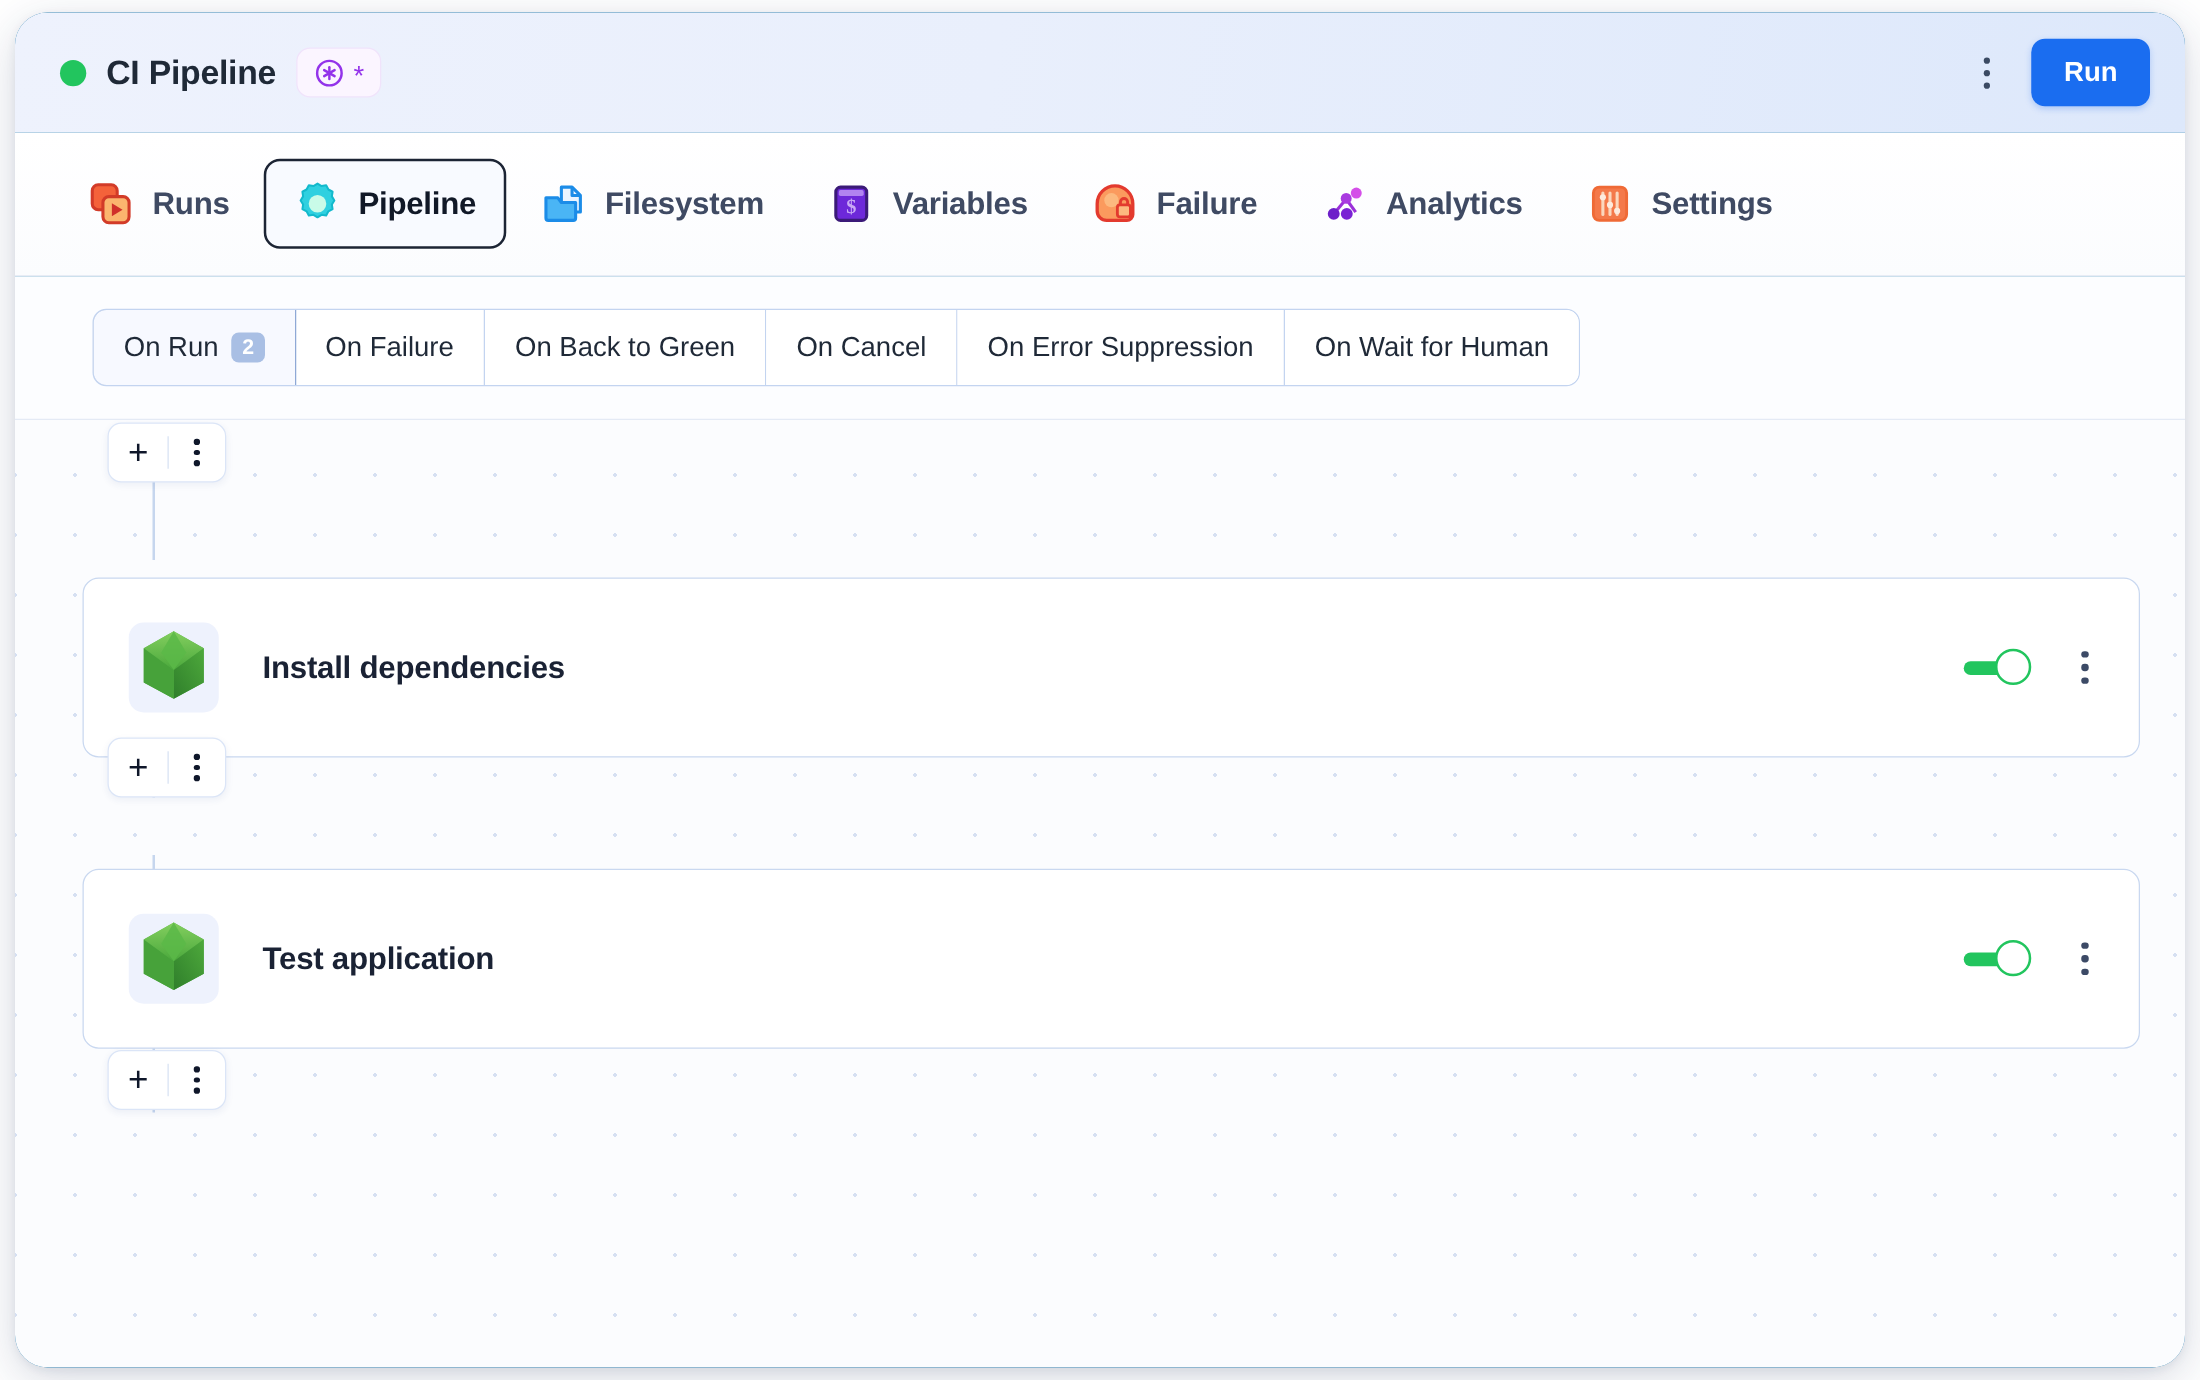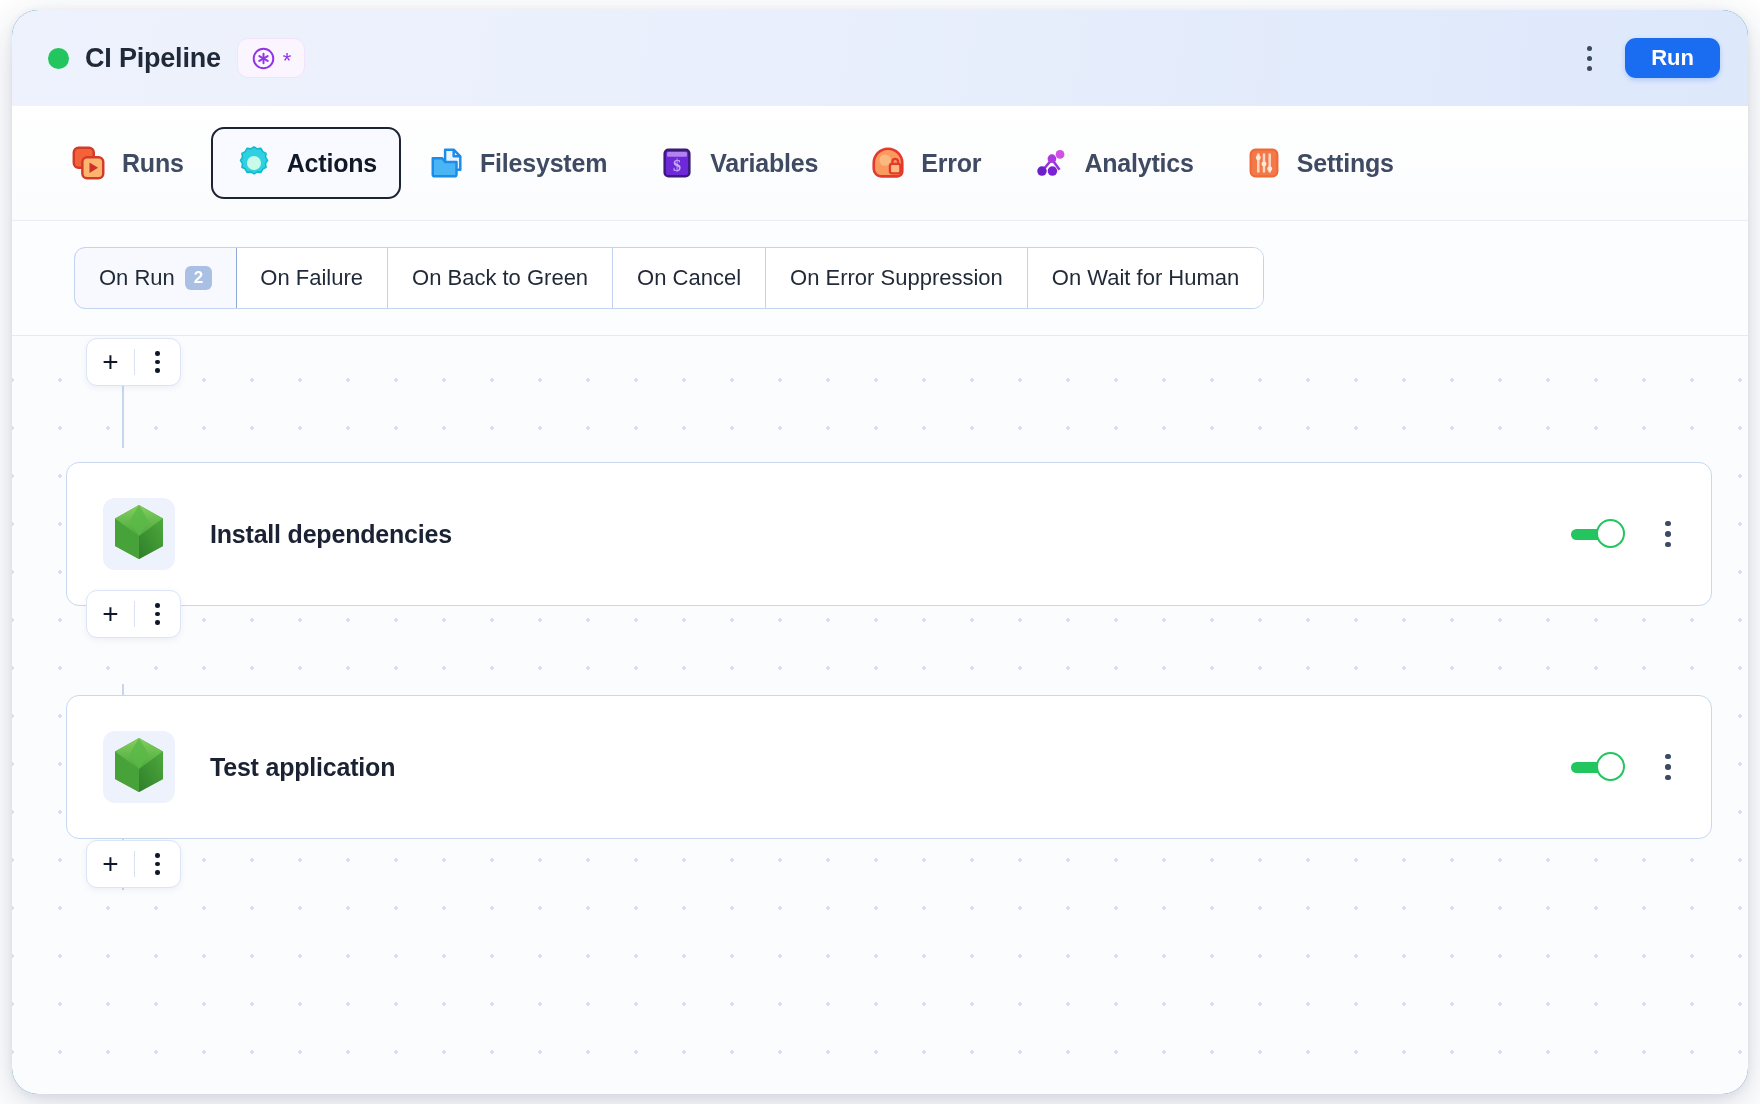--- a/index.html
+++ b/index.html
@@ -105,21 +105,21 @@
     background: #3b4a63;
   }
   .run-button {
     background: #1a6df0;
     color: #ffffff;
     font-size: 22px;
     font-weight: 600;
     border: none;
     border-radius: 11px;
     padding: 0 26px;
-    height: 40px;
+    height: 54px;
     cursor: pointer;
     font-family: "Liberation Sans", sans-serif;
     box-shadow: 0 2px 5px rgba(26,109,240,.25);
   }
 
   
   .mainnav {
     flex: 0 0 115px;
     height: 115px;
     background: linear-gradient(180deg, #ffffff 0%, #fbfcfe 100%);
@@ -398,21 +398,21 @@
       <span class="nav-label">Runs</span>
     </div>
 
     <div class="nav-item active">
       <span class="nav-icon">
         <svg viewBox="0 0 40 40" width="38" height="38">
           <path d="M20 3 l3.4 2.1 3.9 -0.6 1.9 3.5 3.5 1.9 -0.6 3.9 2.1 3.4 -2.1 3.4 0.6 3.9 -3.5 1.9 -1.9 3.5 -3.9 -0.6 -3.4 2.1 -3.4 -2.1 -3.9 0.6 -1.9 -3.5 -3.5 -1.9 0.6 -3.9 -2.1 -3.4 2.1 -3.4 -0.6 -3.9 3.5 -1.9 1.9 -3.5 3.9 0.6 Z" fill="#2fd0e0" stroke="#13b9cc" stroke-width="1.7" stroke-linejoin="round"></path>
           <circle cx="20" cy="20" r="7.4" fill="#c9fbe8"></circle>
         </svg>
       </span>
-      <span class="nav-label">Actions</span>
+      <span class="nav-label">Pipeline</span>
     </div>
 
     <div class="nav-item">
       <span class="nav-icon">
         <svg viewBox="0 0 40 40" width="38" height="38">
           <path d="M18 6 h9 l7 7 v14 h-16 Z" fill="#eaf4ff" stroke="#1b8ce8" stroke-width="2.6" stroke-linejoin="round"></path>
           <path d="M27 6 v7 h7" fill="none" stroke="#1b8ce8" stroke-width="2.6" stroke-linejoin="round"></path>
           <path d="M5 15 h10 l3 4 h12 v13 a2 2 0 0 1 -2 2 H7 a2 2 0 0 1 -2 -2 Z" fill="#4ab5f5" stroke="#1b8ce8" stroke-width="2.6" stroke-linejoin="round"></path>
         </svg>
       </span>
@@ -432,21 +432,21 @@
 
     <div class="nav-item">
       <span class="nav-icon">
         <svg viewBox="0 0 40 40" width="38" height="38">
           <path d="M20 5 a15 15 0 0 1 15 15 v9 a5 5 0 0 1 -5 5 H13 A8 8 0 0 1 5 26 v-6 A15 15 0 0 1 20 5 Z" fill="#fb9a5e" stroke="#e33a2e" stroke-width="2.8" stroke-linejoin="round"></path>
           <circle cx="17" cy="17" r="6" fill="#fcb97f"></circle>
           <rect x="22" y="21" width="11" height="10" rx="2.2" fill="#fcb97f" stroke="#e33a2e" stroke-width="2.4"></rect>
           <path d="M24.6 21 v-2.4 a3 3 0 0 1 6 0 V21" fill="none" stroke="#e33a2e" stroke-width="2.4"></path>
         </svg>
       </span>
-      <span class="nav-label">Error</span>
+      <span class="nav-label">Failure</span>
     </div>
 
     <div class="nav-item">
       <span class="nav-icon">
         <svg viewBox="0 0 40 40" width="38" height="38">
           <line x1="11" y1="28" x2="21" y2="16" stroke="#9b30d9" stroke-width="2.6"></line>
           <line x1="21" y1="16" x2="29" y2="27" stroke="#9b30d9" stroke-width="2.6"></line>
           <circle cx="10.5" cy="28.5" r="5" fill="#6d1fc9"></circle>
           <circle cx="21.5" cy="28.5" r="5" fill="#7a22d4"></circle>
           <circle cx="21" cy="15.5" r="4.6" fill="#a93ae0"></circle>

